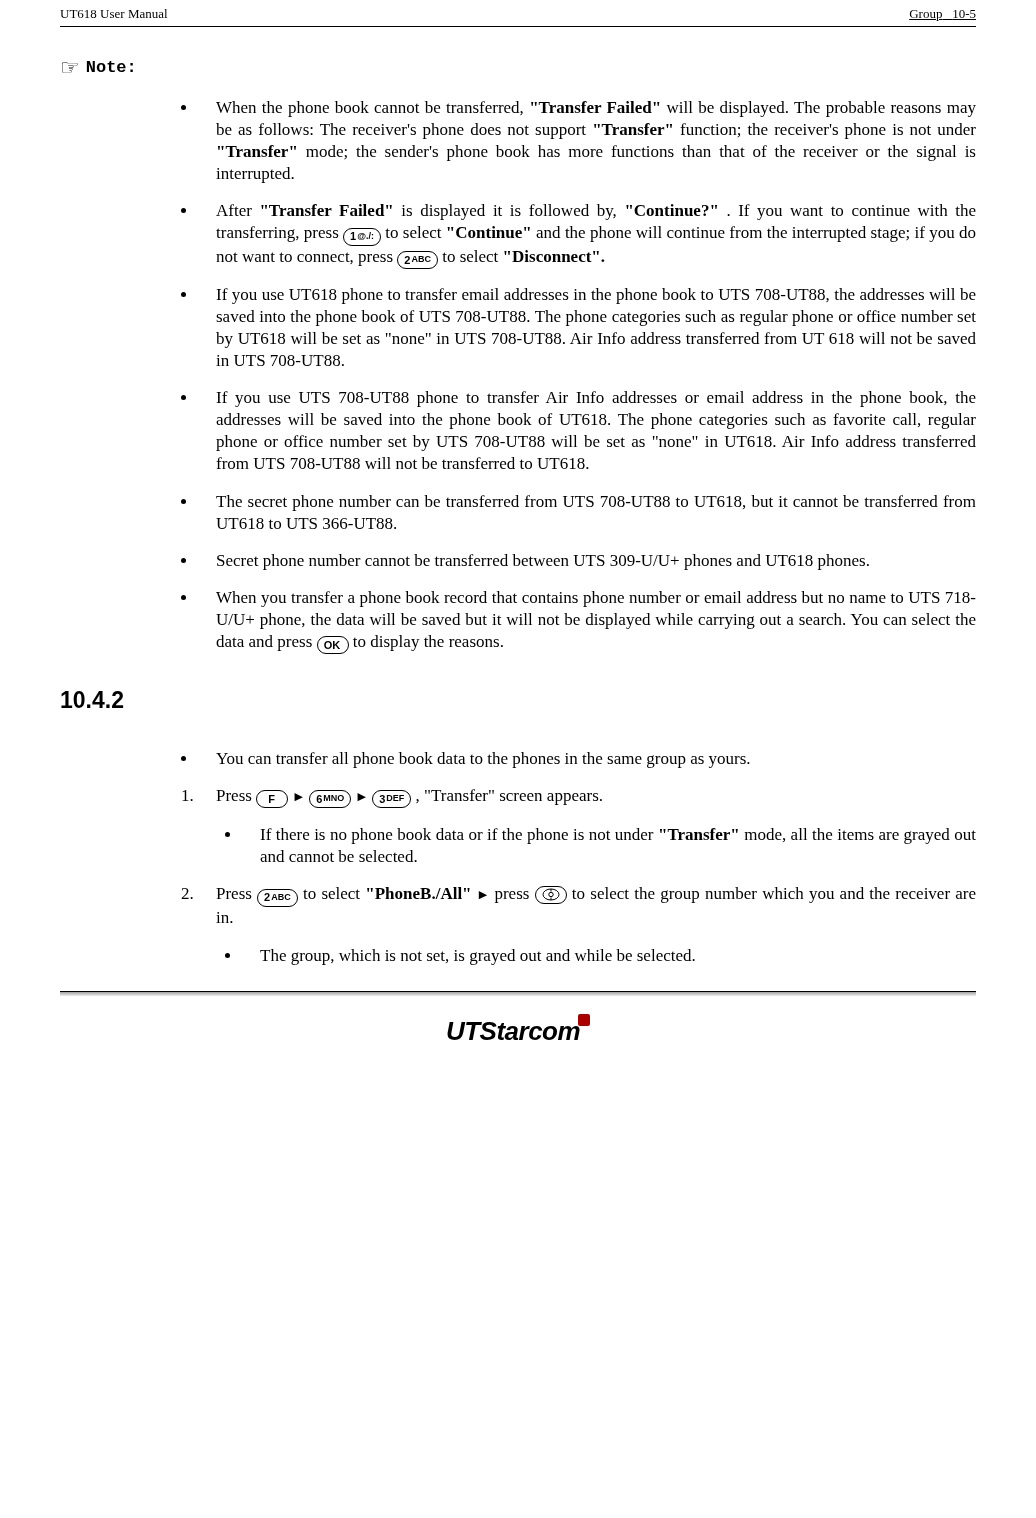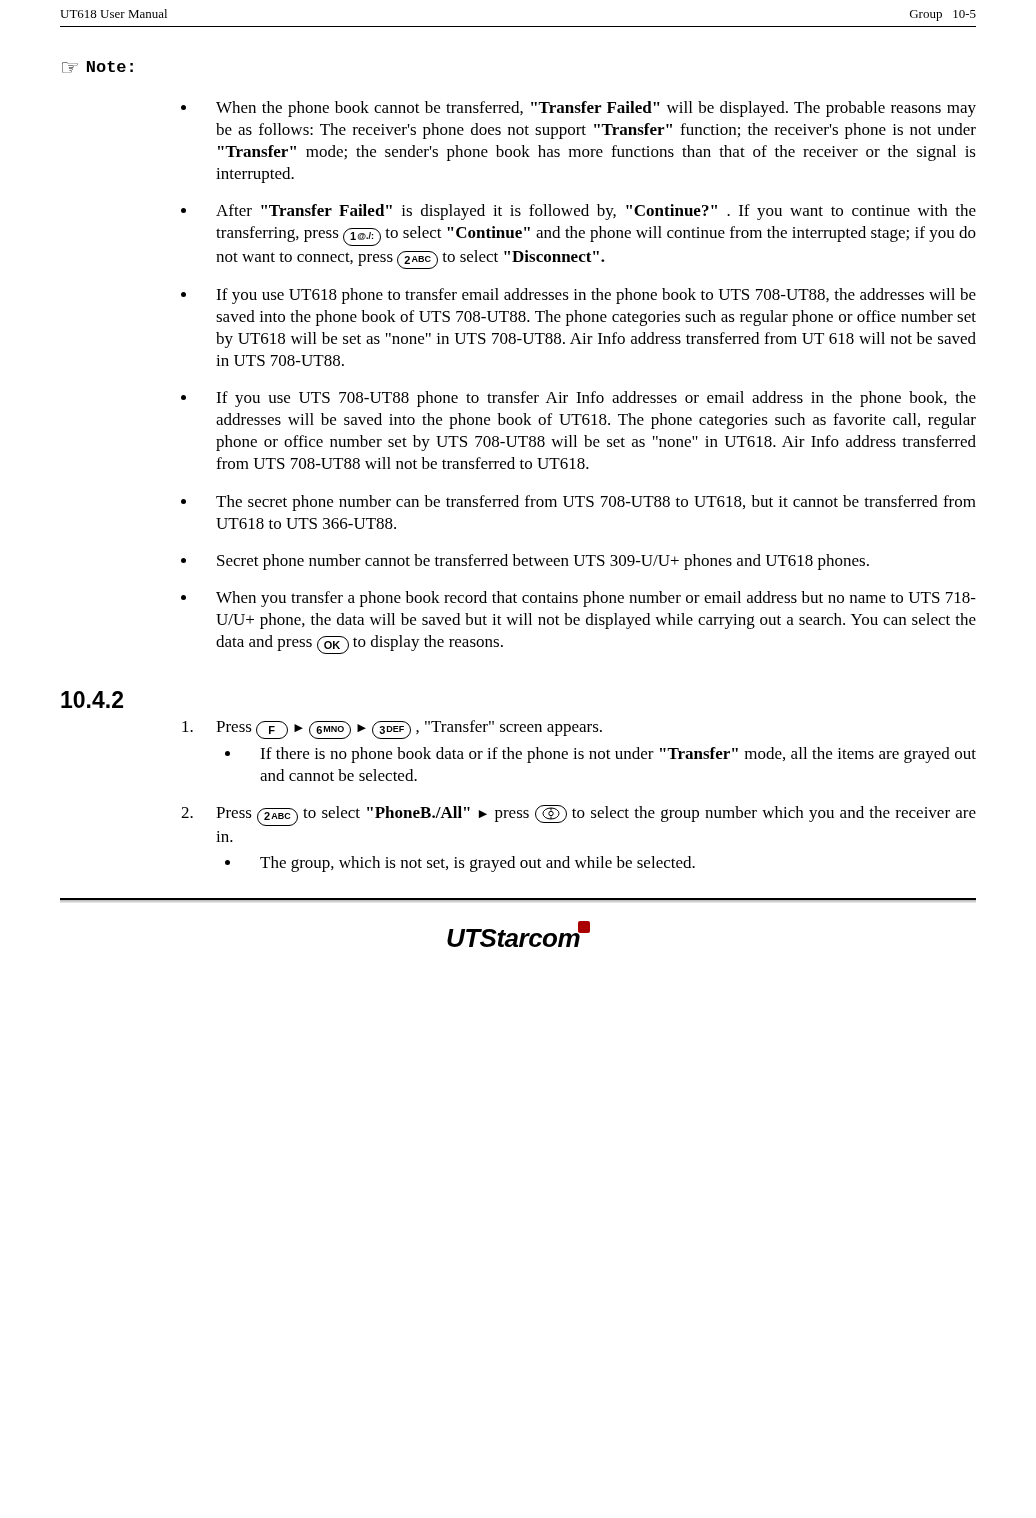--- a/index.html
+++ b/index.html
@@ -12,37 +12,37 @@
     width: 1036px;
     margin: 0 auto;
     padding: 6px 60px 30px 60px;
   }
   .header {
     display: flex;
     justify-content: space-between;
     font-size: 13px;
     padding-bottom: 1px;
   }
-  .header-right { white-space: nowrap; }
+  .header-right { white-space: nowrap; text-decoration: underline; }
   .hr-top { border: none; border-top: 1.5px solid #000; margin-bottom: 30px; margin-top: 2px;}
   .hr-grad {
     height: 5px; border: none; margin-top: 24px; margin-bottom: 18px;
     background: linear-gradient(to bottom, #000 0%, #000 30%, #aaa 30%, #eee 100%);
   }
   .note-label { display: flex; align-items: center; gap: 6px; margin: 6px 0 18px 0; }
   .note-label b { font-size: 17px; font-family: Liberation Mono, monospace; }
   .hand { font-size: 22px; line-height: 1; }
   .content-indent { padding-left: 112px; }
   ul.bullets { list-style: disc; padding-left: 26px; }
   ul.bullets > li { margin-bottom: 15px; text-align: justify; padding-left: 18px; }
   ol.steps { list-style: decimal; padding-left: 26px; }
   ol.steps > li { margin-bottom: 15px; text-align: justify; padding-left: 18px; }
-  ol.steps ul { list-style: disc; padding-left: 26px; margin-top: 4px; }
+  ol.steps ul { list-style: disc; padding-left: 26px; margin-top: 16px; }
   ol.steps ul li { padding-left: 18px; }
-  .section-row { display: flex; align-items: center; gap: 28px; margin-top: 32px; margin-bottom: 0; }
+  .section-row { display: flex; align-items: center; gap: 28px; margin-top: 32px; margin-bottom: 32px; }
   .section-number { font-family: Arial, Helvetica, sans-serif; font-size: 23px; font-weight: bold; }
   .section-title { font-family: Arial, Helvetica, sans-serif; font-size: 23px; font-weight: bold; }
   .keybtn {
     display: inline-flex; align-items: center; justify-content: center;
     min-width: 32px; height: 18px; padding: 0 6px;
     border: 1.5px solid #000; border-radius: 10px;
     font-family: Arial, sans-serif; font-size: 9px; font-weight: bold;
     vertical-align: -2px; background: #fff; white-space: nowrap;
   }
   .kbig { font-size: 11px; font-weight: bold; margin-right:1px; }
@@ -102,20 +102,23 @@
       <span> to display the reasons.</span>
     </li>
   </ul>
 </div>
 
 <div class="section-row">
   <span class="section-number">10.4.2</span>
 </div>
 
 <div class="content-indent">
+  <ul class="bullets">
+    <li>You can transfer all phone book data to the phones in the same group as yours.</li>
+  </ul>
   <ol class="steps">
     <li>
       <span>Press </span>
       <span class="keybtn">
           <span class="kbig">F</span>
         </span>
       <span class="tri">▶</span>
       <span class="keybtn">
           <span class="kbig">6</span>
           <span>MNO</span>

